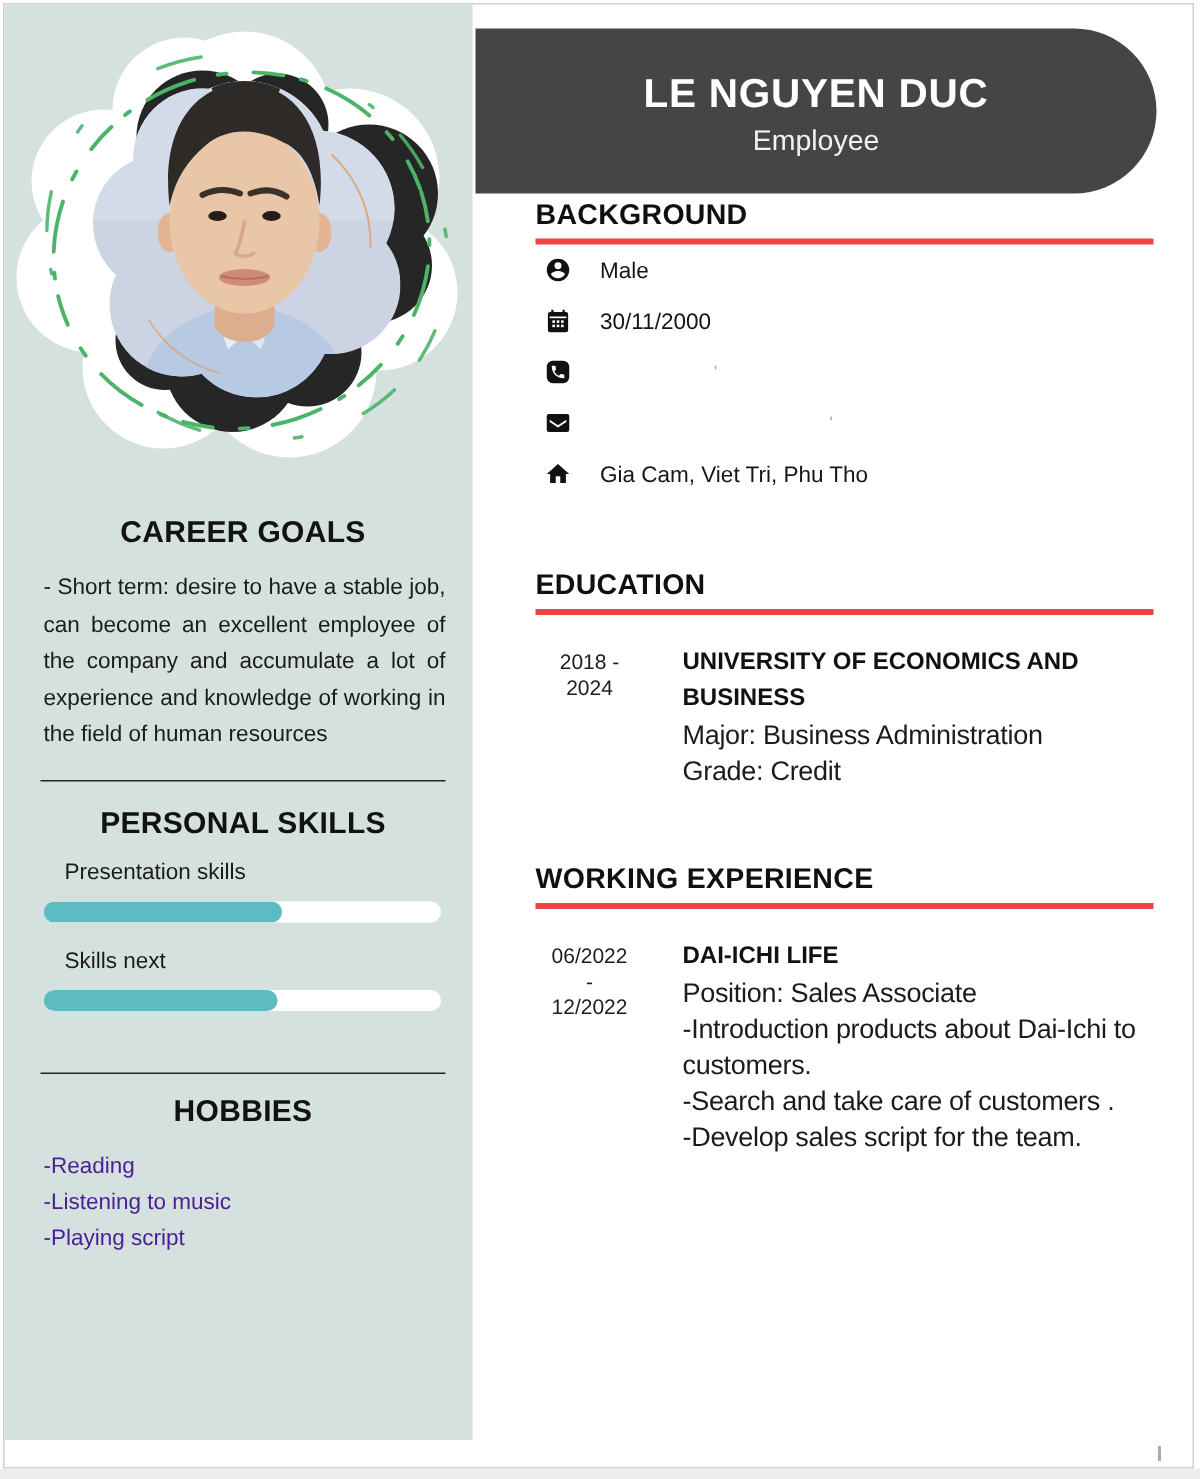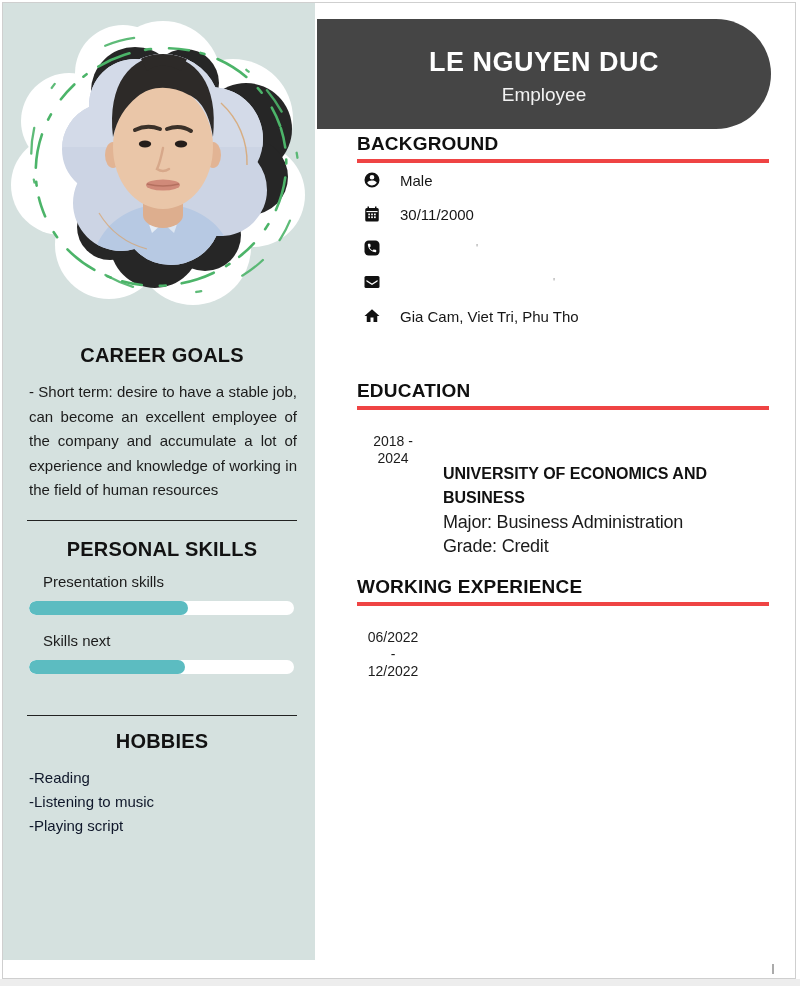--- a/index.html
+++ b/index.html
@@ -14,21 +14,21 @@
   .photo-wrap{position:absolute;left:0;top:4px;width:312px;height:330px;}
   .sb-block{position:absolute;left:24px;width:270px;}
   .sb-title{font-size:20px;font-weight:bold;text-align:center;color:#121212;
             letter-spacing:.2px;line-height:24px;margin:0;}
   .sb-paragraph{margin:13px 0 0 2px;font-size:15px;line-height:24.5px;text-align:justify;color:#1b1b1b;}
   .divider{position:absolute;left:24px;width:270px;border-top:1.3px solid #222;}
   .skill-label{margin:11px 0 0 16px;font-size:15px;line-height:20px;color:#1b1b1b;}
   .bar{margin:9px 0 0 2px;width:265px;height:14px;border-radius:7px;background:#ffffff;
        overflow:hidden;}
   .bar-fill{height:100%;border-radius:7px;background:#5cbcc1;}
-  .hobby{margin:0 0 0 2px;font-size:15px;line-height:24px;color:#0f172a;}
+  .hobby{margin:0 0 0 2px;font-size:15px;line-height:24px;color:#4c1d95;}
   .hobby-list{margin-top:13px;}
 
   
   .banner{position:absolute;left:314px;top:16px;width:454px;height:110px;background:#454545;
           border-radius:0 55px 55px 0;display:flex;flex-direction:column;align-items:center;
           justify-content:center;padding-top:4px;box-sizing:border-box;}
   .banner-name{color:#ffffff;font-size:27px;font-weight:bold;letter-spacing:.5px;line-height:34px;margin:0;}
   .banner-role{color:#f2f2f2;font-size:19px;line-height:24px;margin-top:4px;}
 
   .main-section{position:absolute;left:354px;width:412px;}
@@ -39,24 +39,24 @@
   .sec-experience{top:571px;}
 
   .info-rows{margin-top:0;}
   .info-row{display:flex;align-items:center;height:34px;padding-left:6px;}
   .info-icon{width:18px;height:18px;flex:0 0 18px;display:block;}
   .info-value{margin-left:19px;font-size:15px;color:#161616;}
   .artifact{color:#9a9a9a;font-size:11px;align-self:center;}
   .artifact-phone{margin-left:76px;}
   .artifact-email{margin-left:153px;}
 
-  .entry{display:flex;margin-top:20px;}
+  .entry{display:flex;margin-top:20px;gap:12px;}
   .entry-dates{flex:0 0 60px;margin-left:6px;font-size:14px;line-height:17px;text-align:center;
                color:#1c1c1c;padding-top:3px;}
-  .entry-body{margin-left:20px;width:330px;margin-top:32px;}
+  .entry-body{margin-left:20px;width:330px;}
   .entry-title{font-size:16px;font-weight:bold;line-height:24px;color:#111;margin:0;}
   .detail{font-size:18px;line-height:24px;letter-spacing:-0.2px;color:#1b1b1b;}
 
   .cursor-artifact{position:absolute;left:769px;top:961px;width:2px;height:10px;background:#ababab;}
 </style>
 </head>
 <body>
 
 <div class="canvas">
   <div class="page">
@@ -243,20 +243,27 @@
     </div>
 
     <div class="main-section sec-experience">
       <h2 class="sec-head">WORKING EXPERIENCE</h2>
       <div class="entry">
         <div class="entry-dates">
           <div>06/2022</div>
           <div>-</div>
           <div>12/2022</div>
         </div>
+        <div class="entry-body">
+          <p class="entry-title">DAI-ICHI LIFE</p>
+          <div class="detail">Position: Sales Associate</div>
+          <div class="detail">-Introduction products about Dai-Ichi to customers.</div>
+          <div class="detail">-Search and take care of customers .</div>
+          <div class="detail">-Develop sales script for the team.</div>
+        </div>
       </div>
     </div>
 
     <div class="cursor-artifact"></div>
   </div>
 
   <div class="bottom-strip"></div>
 </div>
 
 </body></html>

